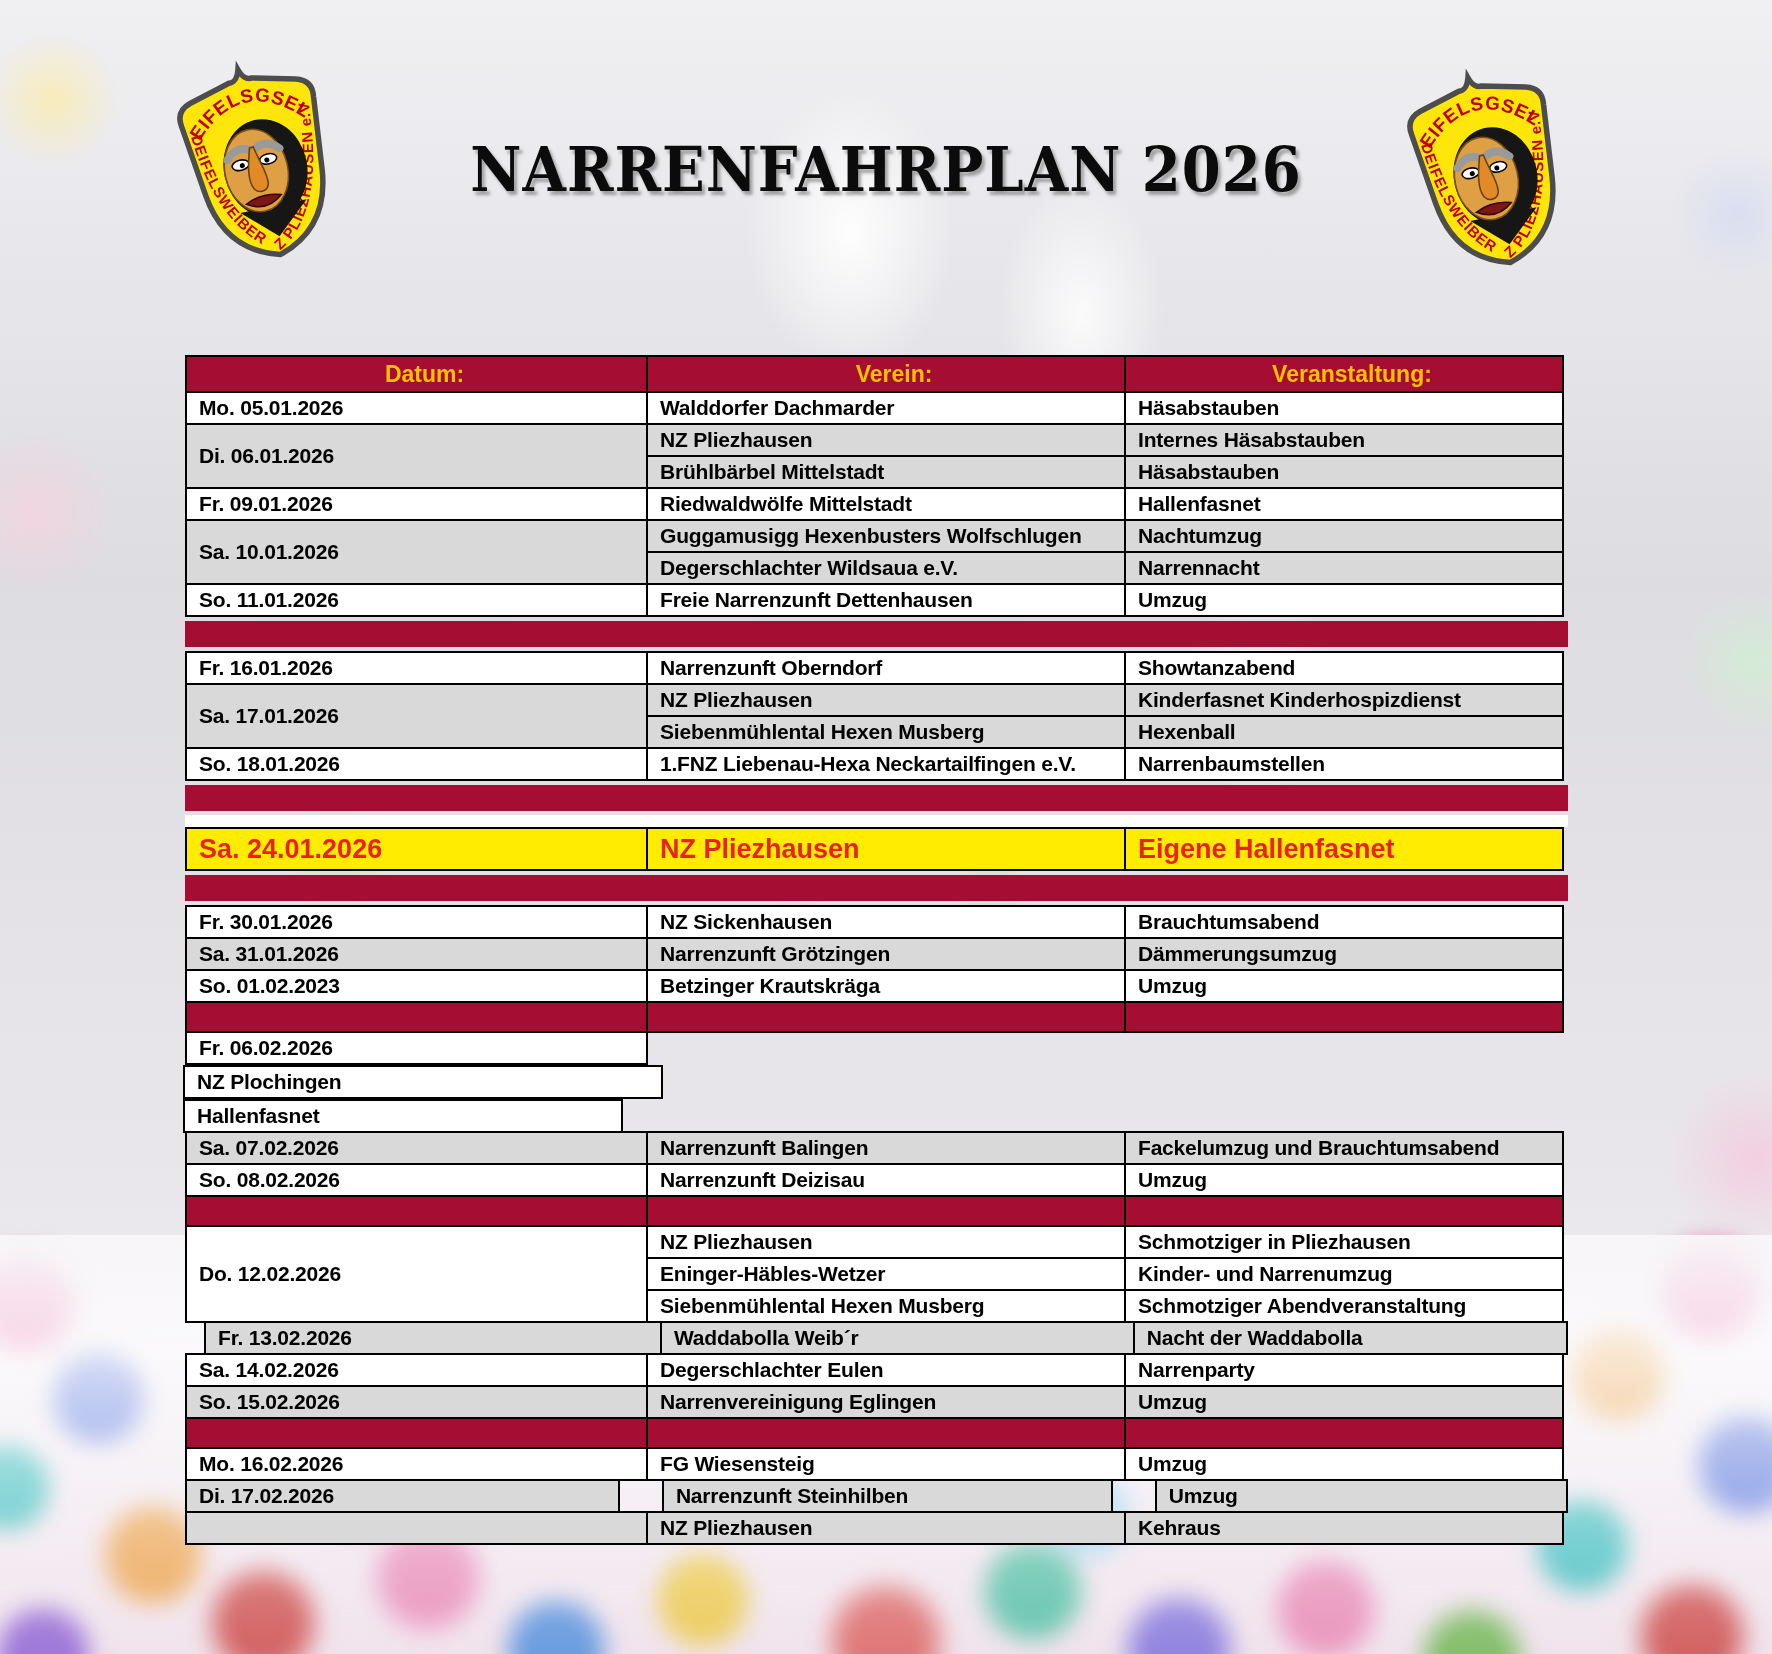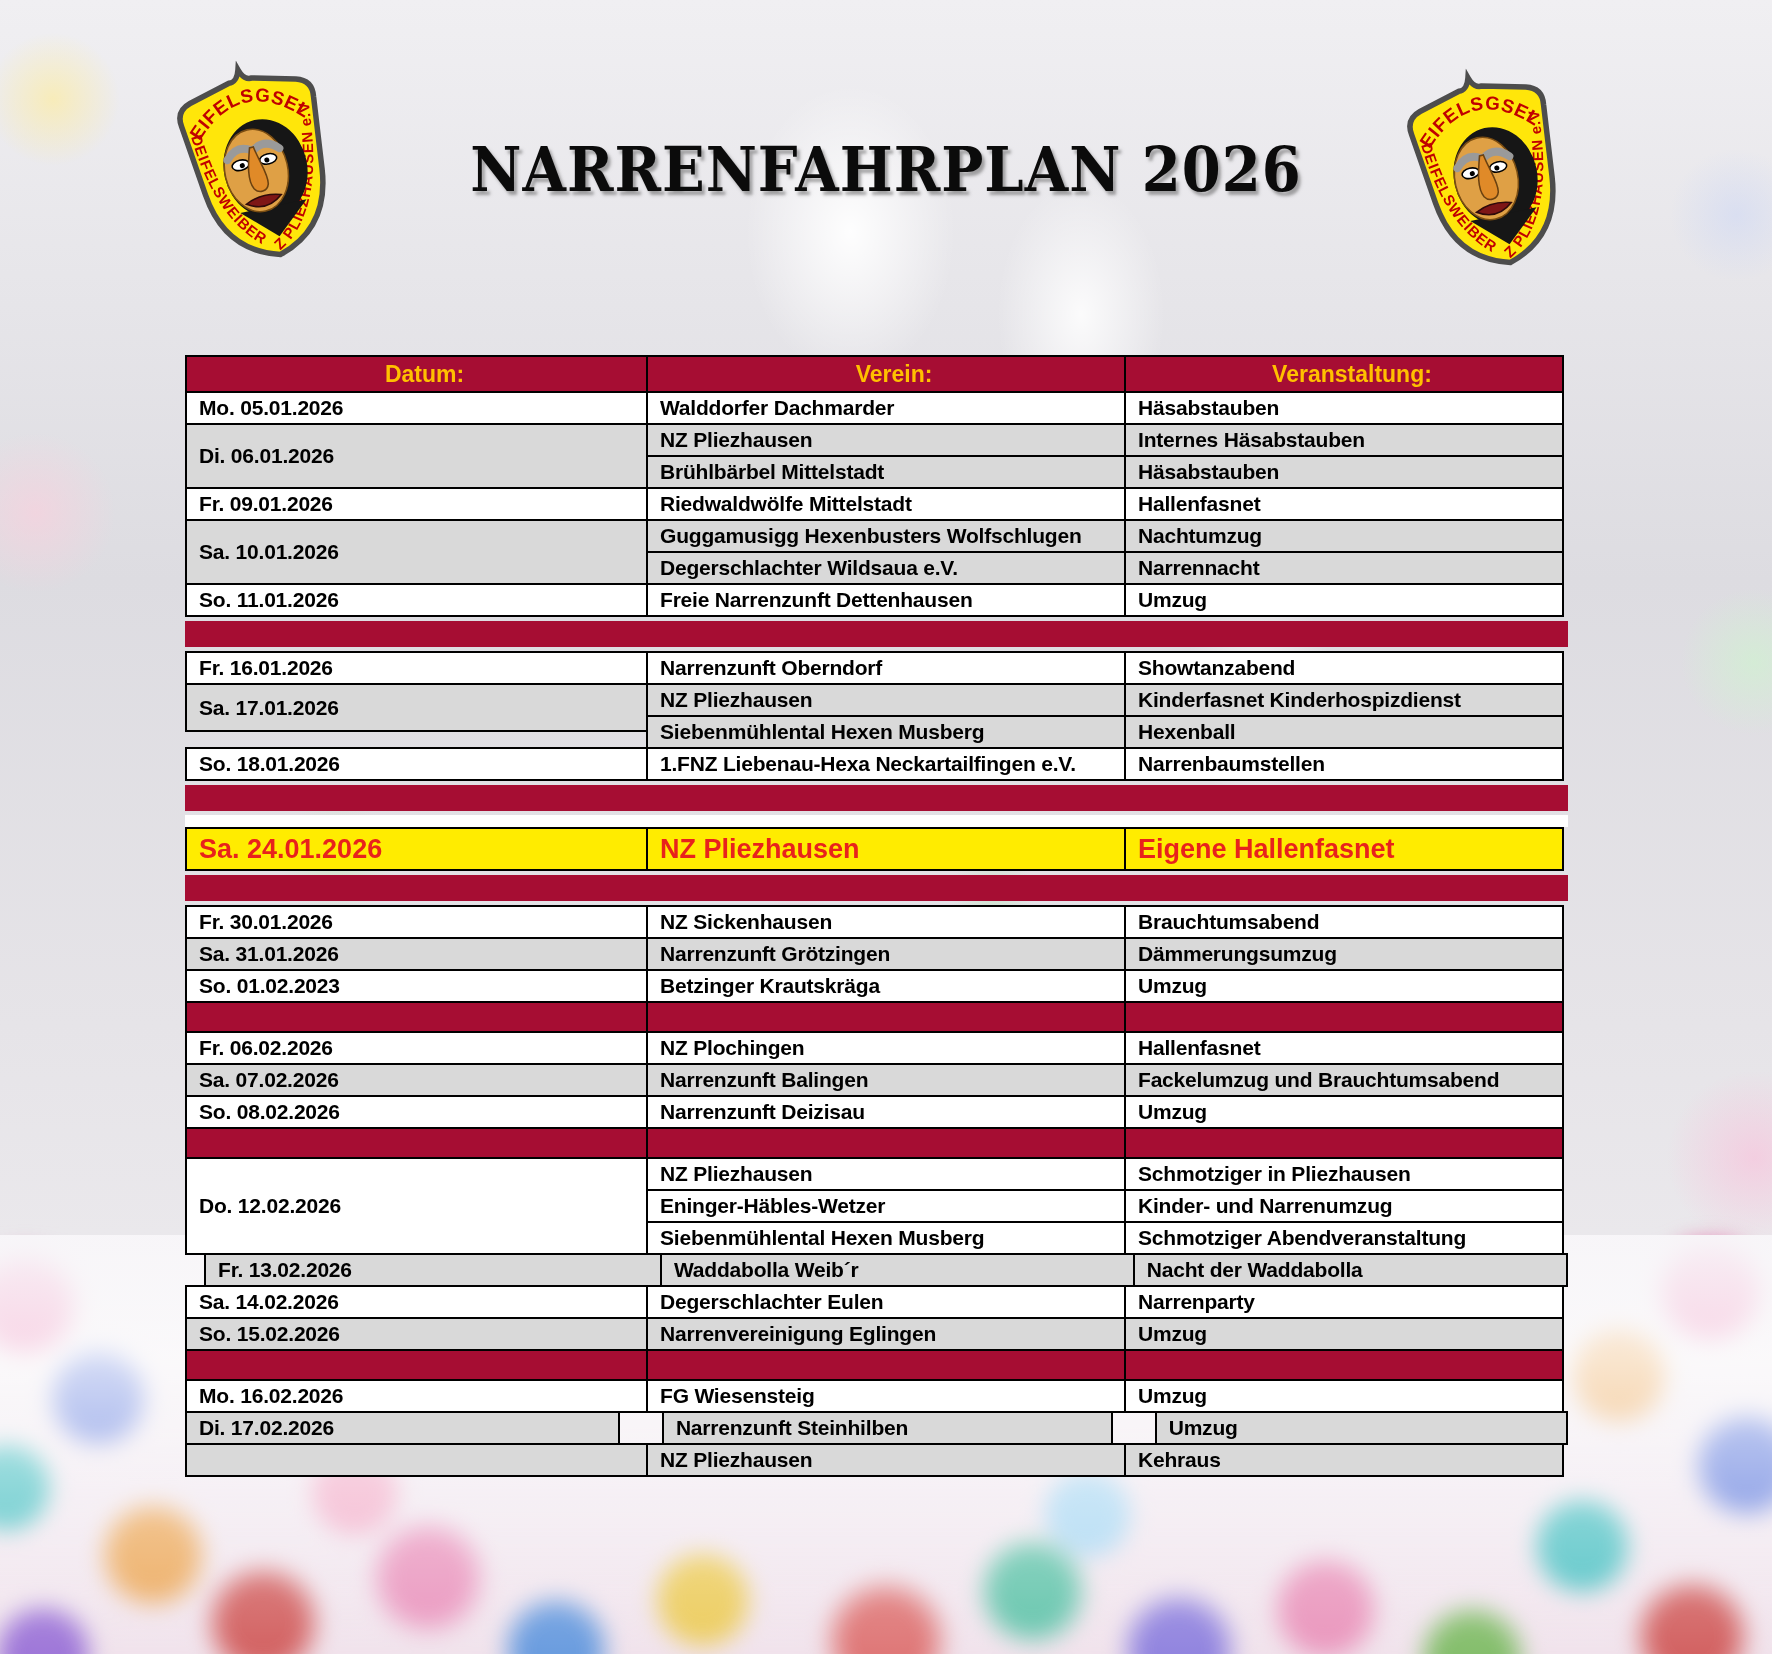--- a/index.html
+++ b/index.html
@@ -218,21 +218,21 @@
           <div class="cell c2 bg-white">Freie Narrenzunft Dettenhausen</div>
           <div class="cell c3 bg-white">Umzug</div>
         </div>
         <div class="sep-band"></div>
         <div class="trow">
           <div class="cell c1 bg-white">Fr. 16.01.2026</div>
           <div class="cell c2 bg-white">Narrenzunft Oberndorf</div>
           <div class="cell c3 bg-white">Showtanzabend</div>
         </div>
         <div class="trow" style="margin-top: -2px;">
-          <div class="cell c1 group-date bg-gray" style="height: 49px;">Sa. 17.01.2026</div>
+          <div class="cell c1 group-date bg-gray" style="height: 66px;">Sa. 17.01.2026</div>
           <div class="stack">
             <div class="subrow">
               <div class="cell c2 bg-gray">NZ Pliezhausen</div>
               <div class="cell c3 bg-gray">Kinderfasnet Kinderhospizdienst</div>
             </div>
             <div class="subrow" style="margin-top: -2px;">
               <div class="cell c2 bg-gray">Siebenmühlental Hexen Musberg</div>
               <div class="cell c3 bg-gray">Hexenball</div>
             </div>
           </div>
@@ -263,21 +263,21 @@
         <div class="trow" style="margin-top: -2px;">
           <div class="cell c1 bg-white">So. 01.02.2023</div>
           <div class="cell c2 bg-white">Betzinger Krautskräga</div>
           <div class="cell c3 bg-white">Umzug</div>
         </div>
         <div class="trow sep-divided" style="margin-top: -2px;">
           <div class="cell c1 bg-red"></div>
           <div class="cell c2 bg-red"></div>
           <div class="cell c3 bg-red"></div>
         </div>
-        <div class="trow" style="margin-top: -2px;">
+        <div class="trow" style="margin-top: -2px; flex-direction: column;">
           <div class="cell c1 bg-white">Fr. 06.02.2026</div>
           <div class="cell c2 bg-white">NZ Plochingen</div>
           <div class="cell c3 bg-white">Hallenfasnet</div>
         </div>
         <div class="trow" style="margin-top: -2px;">
           <div class="cell c1 bg-gray">Sa. 07.02.2026</div>
           <div class="cell c2 bg-gray">Narrenzunft Balingen</div>
           <div class="cell c3 bg-gray">Fackelumzug und Brauchtumsabend</div>
         </div>
         <div class="trow" style="margin-top: -2px;">

